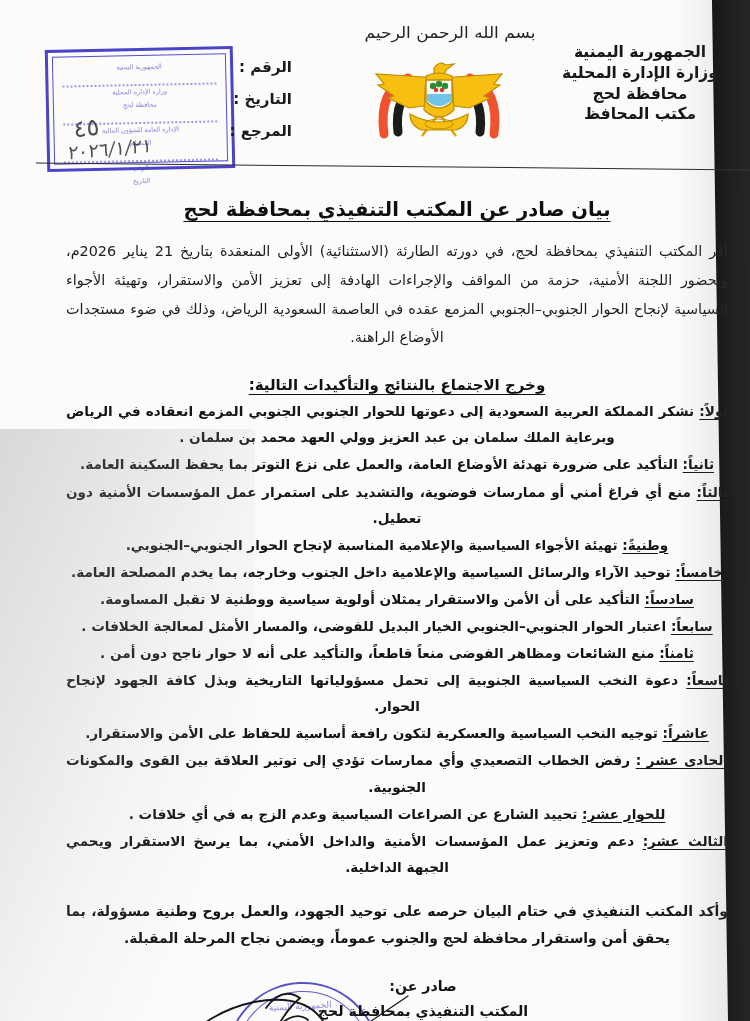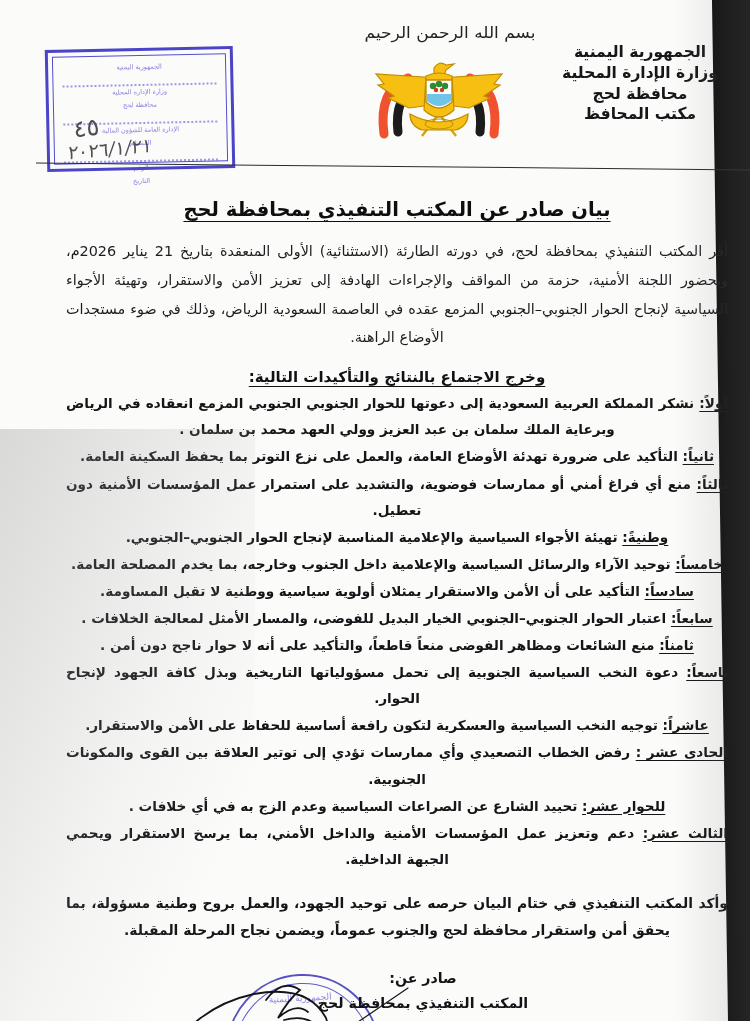--- a/index.html
+++ b/index.html
@@ -203,21 +203,21 @@
 
   .intro {
     font-size: 14.4px;
     line-height: 2.0;
     text-align: justify;
     text-align-last: center;
     color: #1d1d20;
   }
 
   .outcome-head {
-    margin: 16px 0 4px 0;
+    margin: 24px 0 4px 0;
     text-align: center;
     font-size: 15px;
     font-weight: bold;
     text-decoration: underline;
     text-underline-offset: 4px;
     color: #111114;
   }
 
   .points {
     list-style: none;
@@ -371,20 +371,25 @@
             <div class="stamp-dotrow"></div>
             <div>الإدارة العامة للشؤون المالية</div>
             <div>المستلم</div>
             <div class="stamp-dotrow"></div>
             <div>الرقم</div>
             <div>التاريخ</div>
           </div>
           <div class="stamp-hand">٤٥</div>
           <div class="stamp-hand2">٢٠٢٦/١/٢١</div>
         </div>
+        <div class="ref-labels">
+          <div class="ref-label">الرقم :</div>
+          <div class="ref-label">التاريخ :</div>
+          <div class="ref-label">المرجع :</div>
+        </div>
       </div>
 
       <div class="header-rule"></div>
     </div>
 
     <h1 class="doc-title">بيان صادر عن المكتب التنفيذي بمحافظة لحج</h1>
 
     <div class="body">
 
       <p class="intro">أقَر المكتب التنفيذي بمحافظة لحج، في دورته الطارئة (الاستثنائية) الأولى المنعقدة بتاريخ 21 يناير 2026م، وبحضور اللجنة الأمنية، حزمة من المواقف والإجراءات الهادفة إلى تعزيز الأمن والاستقرار، وتهيئة الأجواء السياسية لإنجاح الحوار الجنوبي–الجنوبي المزمع عقده في العاصمة السعودية الرياض، وذلك في ضوء مستجدات الأوضاع الراهنة.</p>

